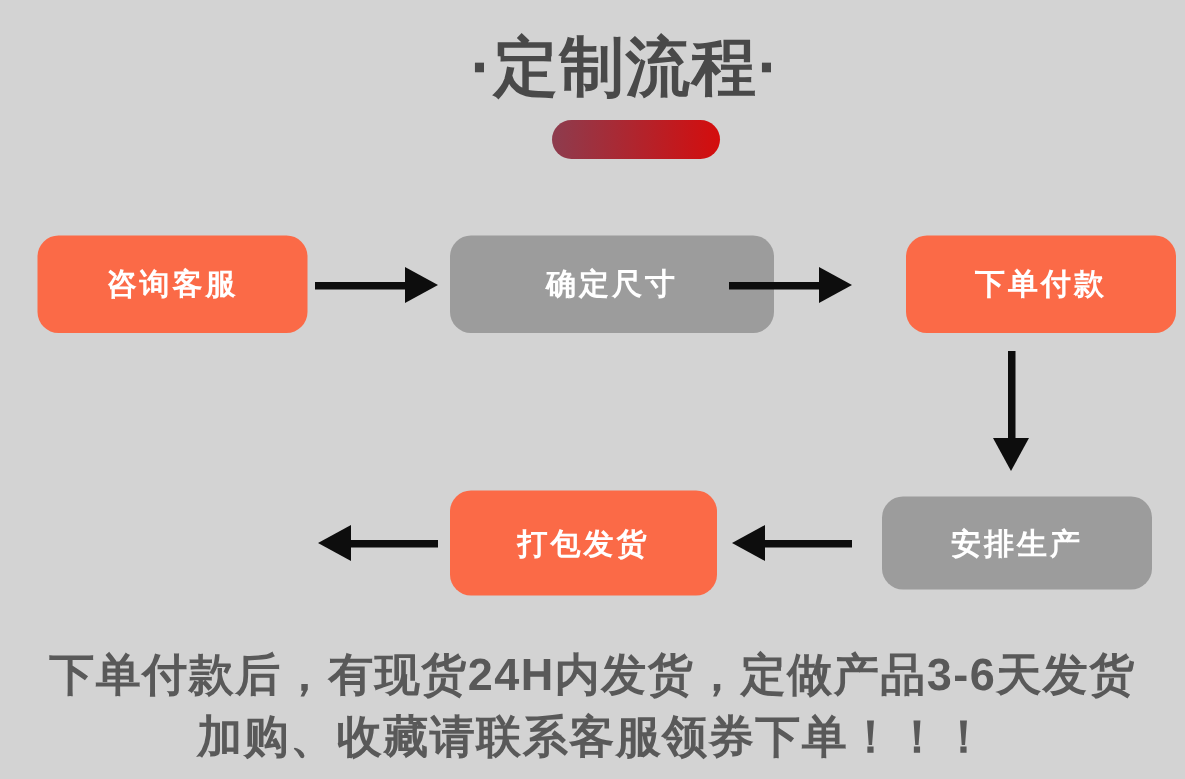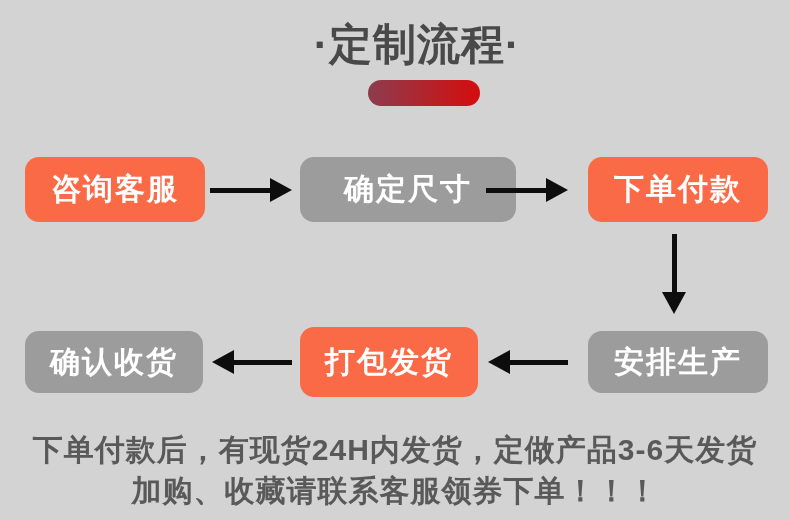--- a/index.html
+++ b/index.html
@@ -33,21 +33,21 @@
     width: 112px;
     height: 26px;
     border-radius: 13px;
     background: linear-gradient(90deg, var(--pill_left, #8d3c4e), var(--pill_right, #d40d0d));
   }
   .box {
     position: absolute;
     height: 65px;
     border-radius: 14px;
     color: var(--box_text, #ffffff);
-    font-size: 30px;
+    font-size: 20px;
     font-weight: bold;
     letter-spacing: 2px;
     display: flex;
     align-items: center;
     justify-content: center;
   }
   .box.orange { background: var(--orange, #fb6a47); }
   .box.gray   { background: var(--gray, #9c9c9c); }
 
   .h-arrow {
@@ -105,28 +105,27 @@
     <span class="head"></span>
   </div>
 
   <div class="box gray" style="left:300px; top:157px; width:216px;">确定尺寸</div>
 
   <div class="h-arrow right" style="left:486px; top:168px; width:82px;">
     <span class="shaft"></span>
     <span class="head"></span>
   </div>
 
-  <div class="box orange" style="left:588px; top:157px; width:180px;">下单付款</div>
+  <div class="box orange" style="left:604px; top:157px; width:180px;">下单付款</div>
 
   <div class="v-arrow" style="left:661px; top:234px; height:80px;">
     <span class="shaft"></span>
     <span class="head"></span>
   </div>
 
-  <div class="box gray" style="left:25px; top:331px; width:178px; height:62px;">确认收货</div>
 
   <div class="h-arrow left" style="left:212px; top:340px; width:80px;">
     <span class="head"></span>
     <span class="shaft"></span>
   </div>
 
   <div class="box orange" style="left:300px; top:327px; width:178px; height:70px;">打包发货</div>
 
   <div class="h-arrow left" style="left:488px; top:340px; width:80px;">
     <span class="head"></span>

